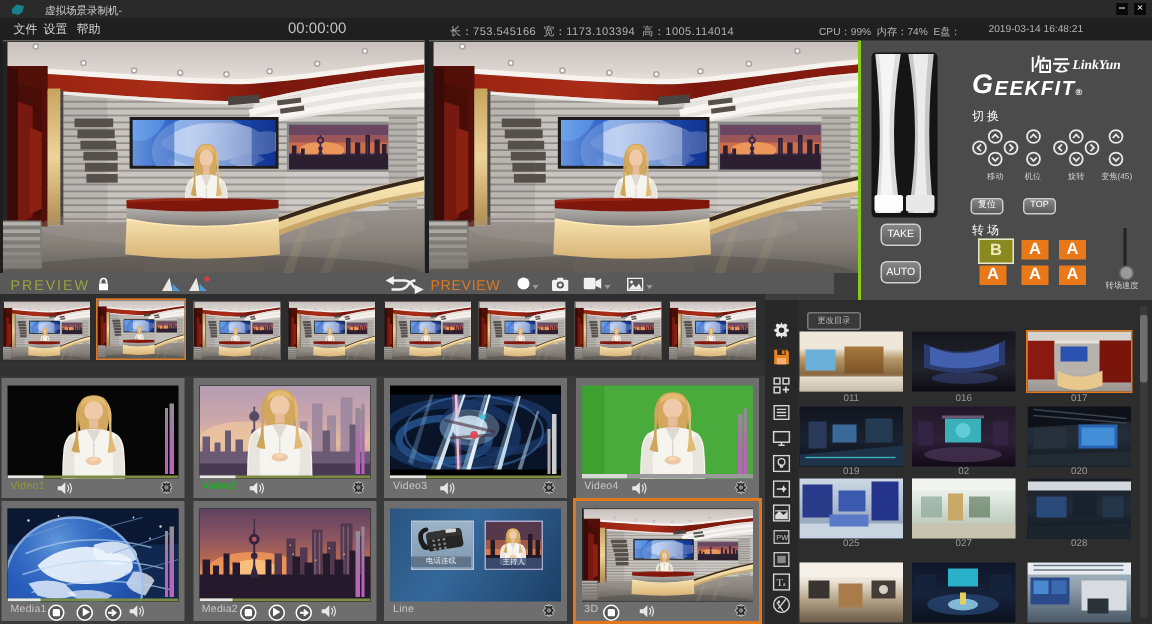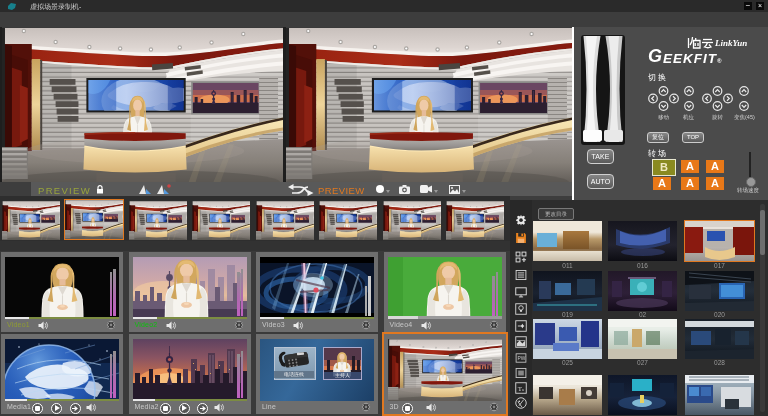--- a/index.html
+++ b/index.html
@@ -2,22 +2,22 @@
 <html><head>
 <meta charset="utf-8">
 <style>
   html,body{margin:0;padding:0;background:#3d3d3d;}
   #app{position:relative;width:768px;height:416px;overflow:hidden;
        font-family:"Liberation Sans",sans-serif;background:#3d3d3d;}
   .abs{position:absolute;}
   #titlebar{left:0;top:0;width:768px;height:12px;background:#2a2a2a;}
   #menubar{left:0;top:12px;width:768px;height:15px;background:#1f1f1f;}
   .mtxt{position:absolute;top:2px;font-size:8px;color:#d6d6d6;}
-  #statusbar{left:0;top:182px;width:556px;height:14px;background:#595959;margin-left:31px;}
-  #rightpanel{left:572px;top:27px;width:196px;height:173px;background:#4b4b4b;border-left:2px solid #ffffff;box-sizing:border-box;}
+  #statusbar{left:0;top:182px;width:556px;height:14px;background:#595959;}
+  #rightpanel{left:572px;top:27px;width:196px;height:173px;background:#4b4b4b;border-left:2px solid #84cc16;box-sizing:border-box;}
   #mon1{left:2px;top:27px;width:281px;height:155px;background:#888;}
   #mon2{left:286px;top:27px;width:286px;height:155px;background:#888;}
   #bottomleft{left:0;top:196px;width:510px;height:220px;background:#3a3a3a;}
   #toolcol{left:510px;top:200px;width:22px;height:216px;background:#282828;}
   #gallery{left:532px;top:200px;width:236px;height:216px;background:#2d2d2d;}
   .thumb{position:absolute;top:4.5px;width:58px;height:39px;background:#777;}
   .vpanel{position:absolute;width:122px;height:80px;background:#6e6e6e;}
   .vid{position:absolute;left:4px;top:5px;width:114px;height:62px;overflow:hidden;background:#000;}
   .vlabel{position:absolute;left:6px;top:68.5px;font-size:7px;color:#c8c8c8;letter-spacing:0.2px;}
   .spk{position:absolute;left:36px;top:69px;}
@@ -34,20 +34,29 @@
 </head>
 <body>
 <div id="app">
   <div id="titlebar" class="abs">
     <svg class="abs" style="left:7px;top:1.5px" width="10" height="9" viewBox="0 0 10 9">
         <path d="M1 4 L4 1 L9 2 L8 6 L5 8 L1 7 Z" fill="#17808c"></path>
       </svg>
     <span class="abs" style="left:30px;top:2px;font-size:7px;color:#cfcfcf;">虚拟场景录制机-</span>
     <div class="abs" style="left:744px;top:2px;width:8px;height:8px;background:#0a0a0a;color:#fff;font-size:8px;line-height:7px;text-align:center;">−</div>
     <div class="abs" style="left:756px;top:2px;width:8px;height:8px;background:#0a0a0a;color:#fff;font-size:7px;line-height:8px;text-align:center;">×</div>
+  </div>
+  <div id="menubar" class="abs">
+    <span class="mtxt" style="left:9px;">文件</span>
+    <span class="mtxt" style="left:29px;">设置</span>
+    <span class="mtxt" style="left:51px;">帮助</span>
+    <span class="abs" style="left:192px;top:2px;font-size:10px;color:#c0c0c0;">00:00:00</span>
+    <span class="abs" style="left:300px;top:3.5px;font-size:7.4px;color:#b2b2b2;letter-spacing:0.3px;">长：753.545166&nbsp;&nbsp;宽：1173.103394&nbsp;&nbsp;高：1005.114014</span>
+    <span class="abs" style="left:546px;top:4px;font-size:6.8px;color:#b2b2b2;">CPU：99%&nbsp;&nbsp;内存：74%&nbsp;&nbsp;E盘：</span>
+    <span class="abs" style="left:659px;top:4px;font-size:6.8px;color:#b2b2b2;">2019-03-14 16:48:21</span>
   </div>
 
   <svg width="0" height="0" style="position:absolute">
     <defs>
       <linearGradient id="ceil" x1="0" y1="0" x2="0" y2="1">
         <stop offset="0" stop-color="#c7bfbb"></stop>
           <stop offset="0.7" stop-color="#ddd5d1"></stop>
           <stop offset="1" stop-color="#ece6e2"></stop>
       </linearGradient>
       <linearGradient id="redband" x1="0" y1="0" x2="1" y2="0">

